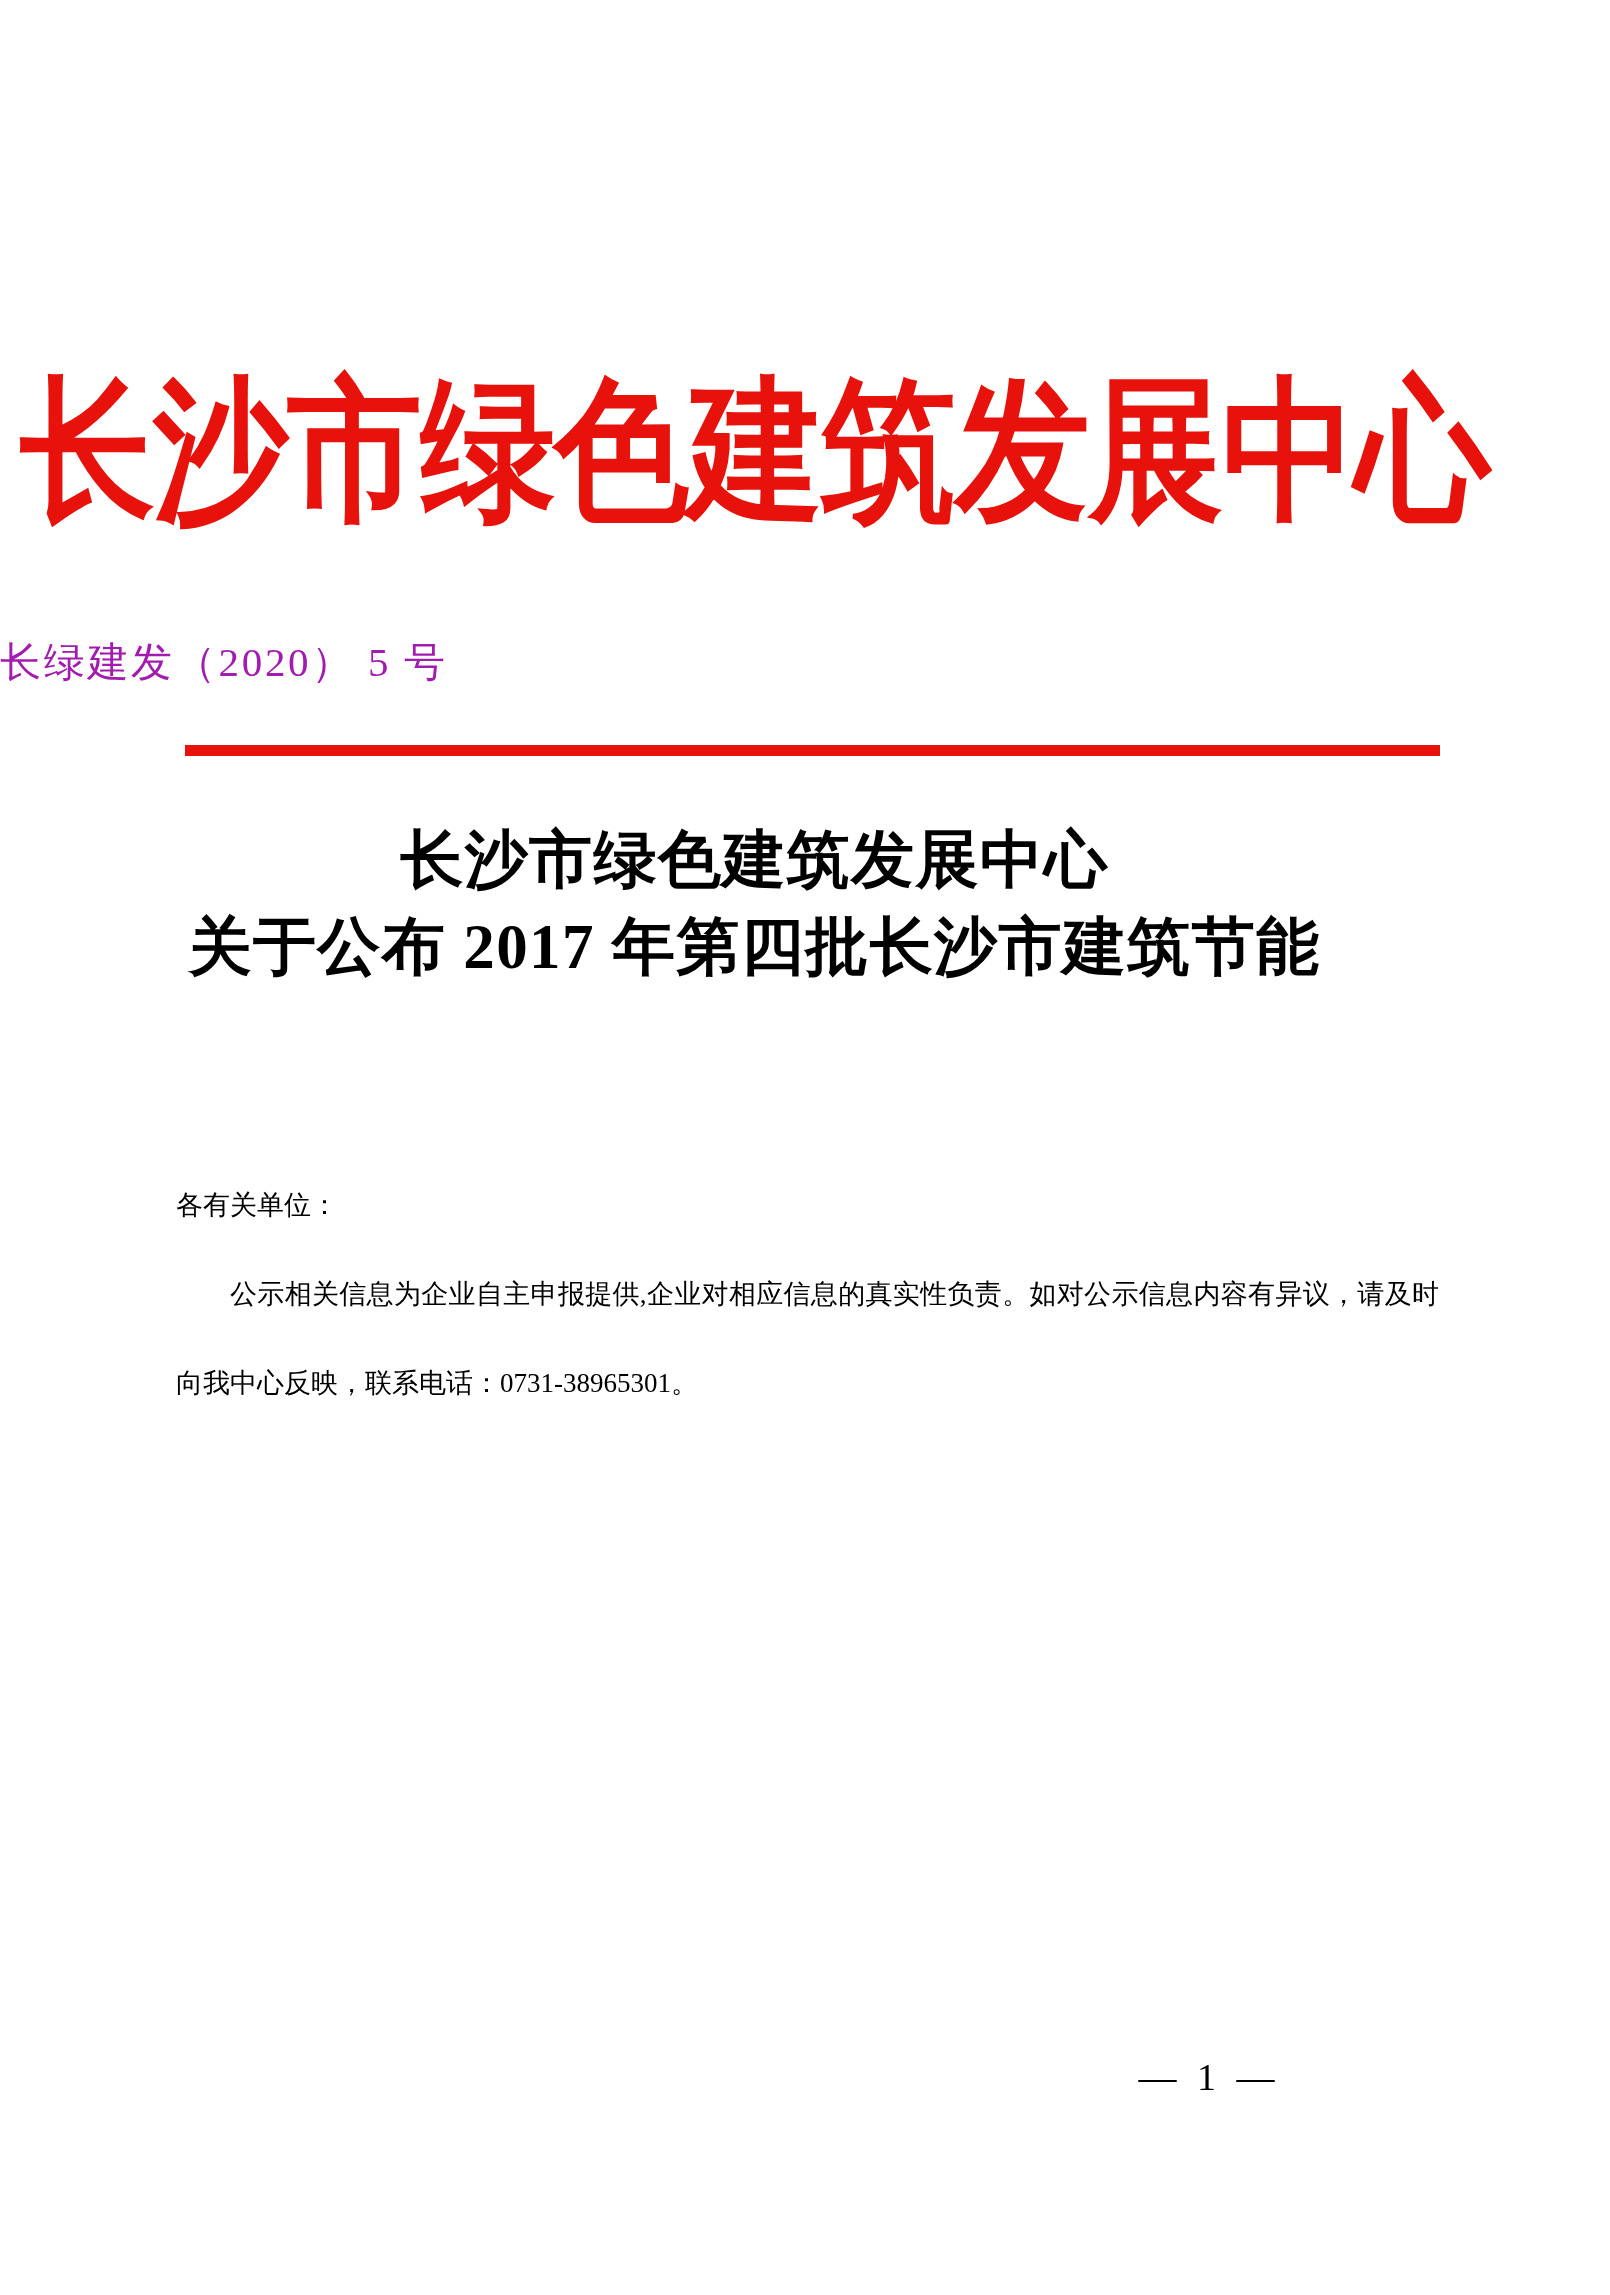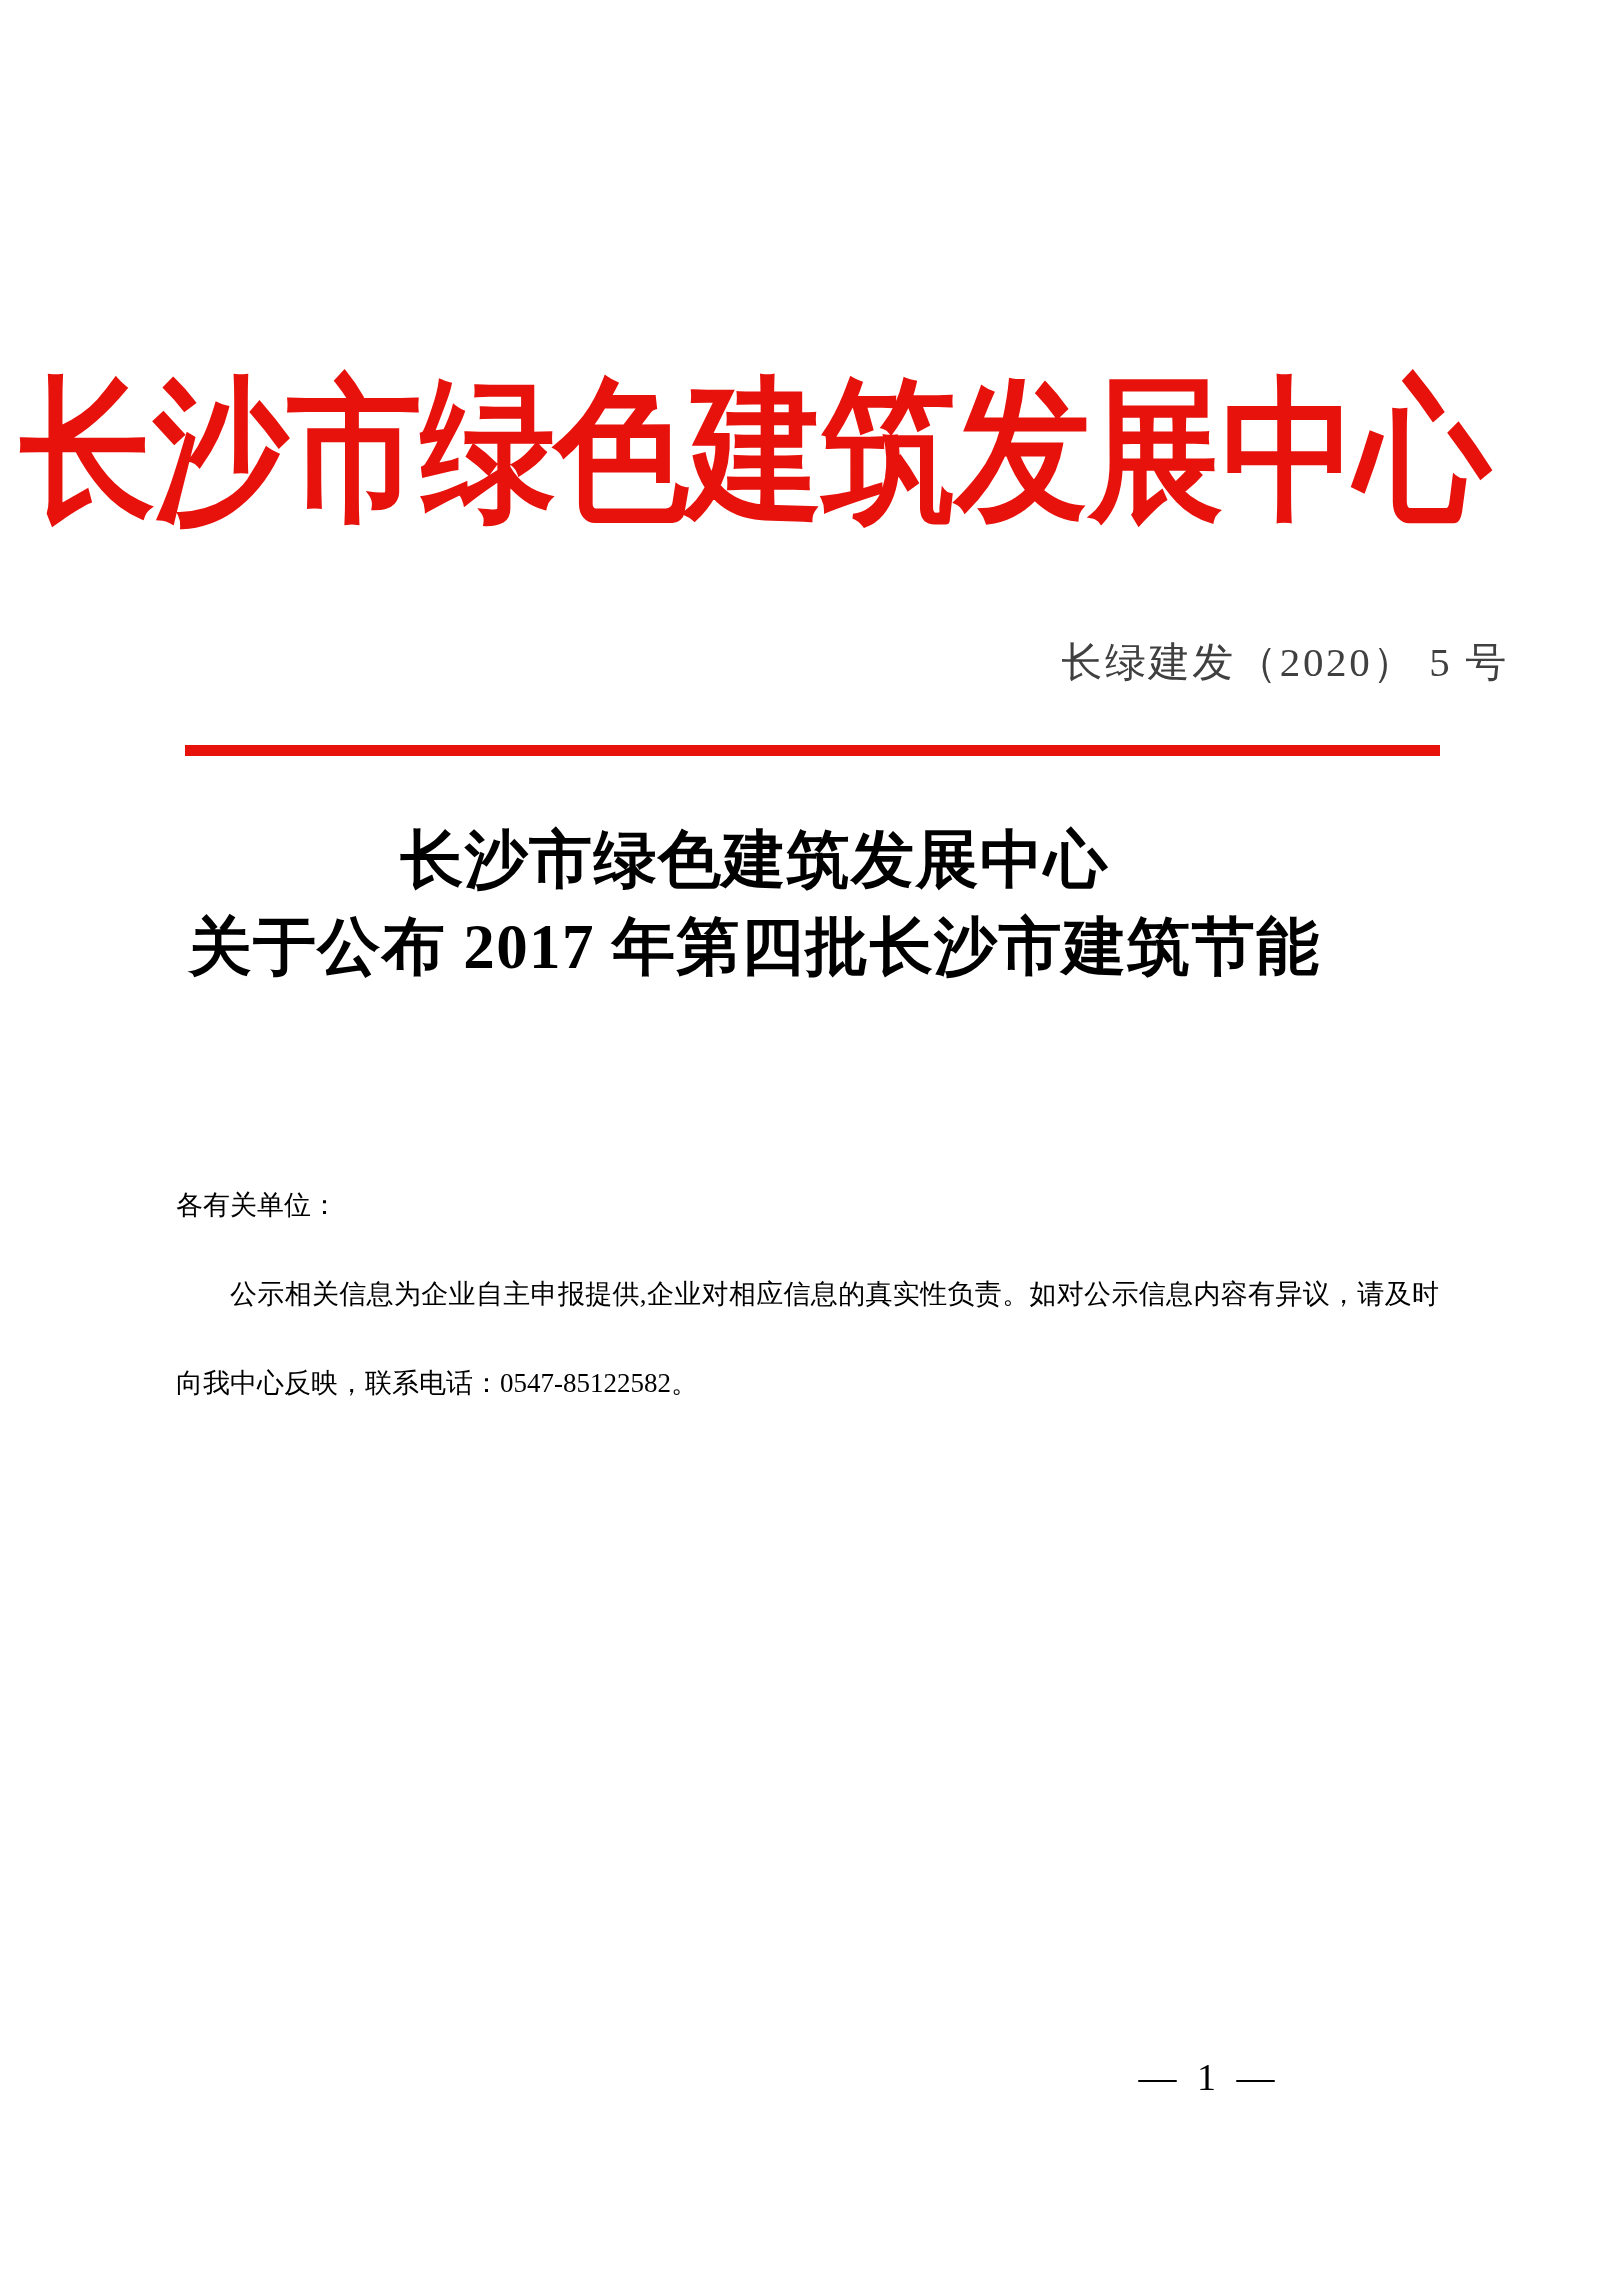--- a/index.html
+++ b/index.html
@@ -27,25 +27,25 @@
     letter-spacing: -1.4px;
     white-space: nowrap;
     transform: scale(1, 1.15);
     transform-origin: center top;
   }
   .doc-number {
     position: absolute;
     top: 640px;
     left: 0;
     width: 100%;
-    text-align: right;
+    text-align: left;
     font-size: 41px;
     line-height: 1.1;
     letter-spacing: 2.7px;
-    color: #404040;
+    color: #a21caf;
   }
   .red-rule {
     position: absolute;
     top: 745px;
     left: 185px;
     width: 1255px;
     height: 11px;
     background: var(--accent);
   }
   .doc-title {
@@ -94,19 +94,19 @@
 
   <div class="red-rule"></div>
 
   <div class="doc-title">
     <div>长沙市绿色建筑发展中心</div>
     <div>关于公布 2017 年第四批长沙市建筑节能</div>
   </div>
 
   <div class="body-text">
     <p class="salutation">各有关单位：</p>
-    <p class="para">公示相关信息为企业自主申报提供,企业对相应信息的真实性负责。如对公示信息内容有异议，请及时向我中心反映，联系电话：0547-85122582。</p>
+    <p class="para">公示相关信息为企业自主申报提供,企业对相应信息的真实性负责。如对公示信息内容有异议，请及时向我中心反映，联系电话：0731-38965301。</p>
   </div>
 
   <div class="page-number">— 1 —</div>
 
 </div>
 
 
 </body></html>

